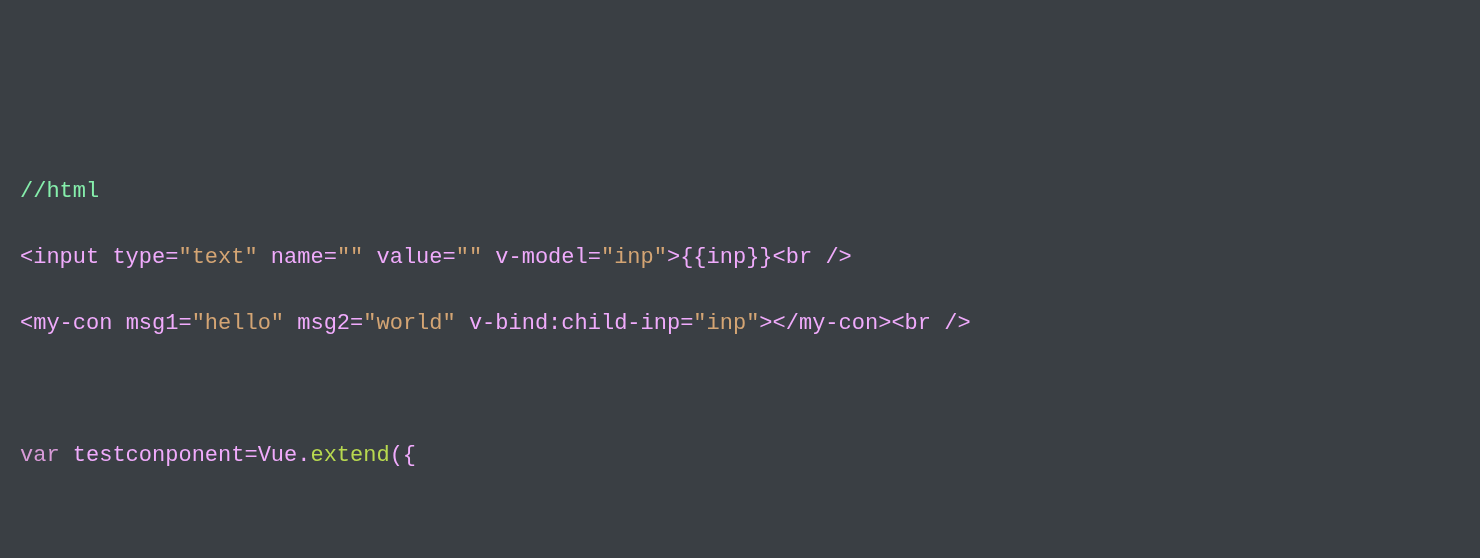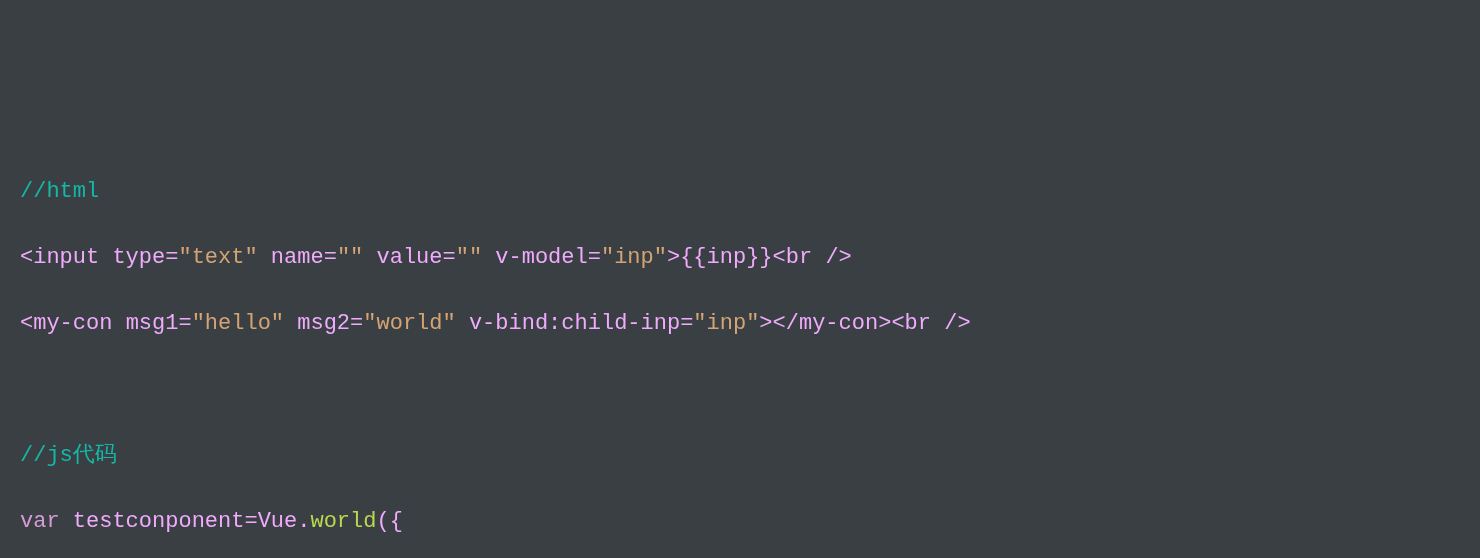--- a/index.html
+++ b/index.html
@@ -17,21 +17,21 @@
       white-space: pre;
       overflow-x: hidden;
     }
     .code-container {
       width: 100%;
     }
     .line {
       display: block;
     }
     .comment {
-      color: #14b8a6;
+      color: #86efac;
     }
     .var-keyword {
       color: #d89bd8;
     }
     .string-orange {
       color: #d4a574;
     }
     .method {
       color: #b8d94f;
     }
@@ -42,22 +42,21 @@
 </head>
 <body>
 
 
 
 <div class="code-container">
 <span class="line"><span class="comment">//html</span></span>
 <span class="line"><span class="text">&lt;input </span><span class="text">type=</span><span class="string-orange">"text"</span><span class="text"> name=</span><span class="string-orange">""</span><span class="text"> value=</span><span class="string-orange">""</span><span class="text"> v-model=</span><span class="string-orange">"inp"</span><span class="text">&gt;</span><span class="text">{{inp}}</span><span class="text">&lt;br /&gt;</span></span>
 <span class="line"><span class="text">&lt;my-con </span><span class="text">msg1=</span><span class="string-orange">"hello"</span><span class="text"> msg2=</span><span class="string-orange">"world"</span><span class="text"> v-bind:child-inp=</span><span class="string-orange">"inp"</span><span class="text">&gt;&lt;/my-con&gt;</span><span class="text">&lt;br /&gt;</span></span>
 <span class="line"> </span>
-<span class="line"><span class="comment">//js代码</span></span>
-<span class="line"><span class="var-keyword">var</span><span class="text"> testconponent=Vue.</span><span class="method">world</span><span class="text">({</span></span>
+<span class="line"><span class="var-keyword">var</span><span class="text"> testconponent=Vue.</span><span class="method">extend</span><span class="text">({</span></span>
 
 
 
 
 
 
 
 
 
 </div>

